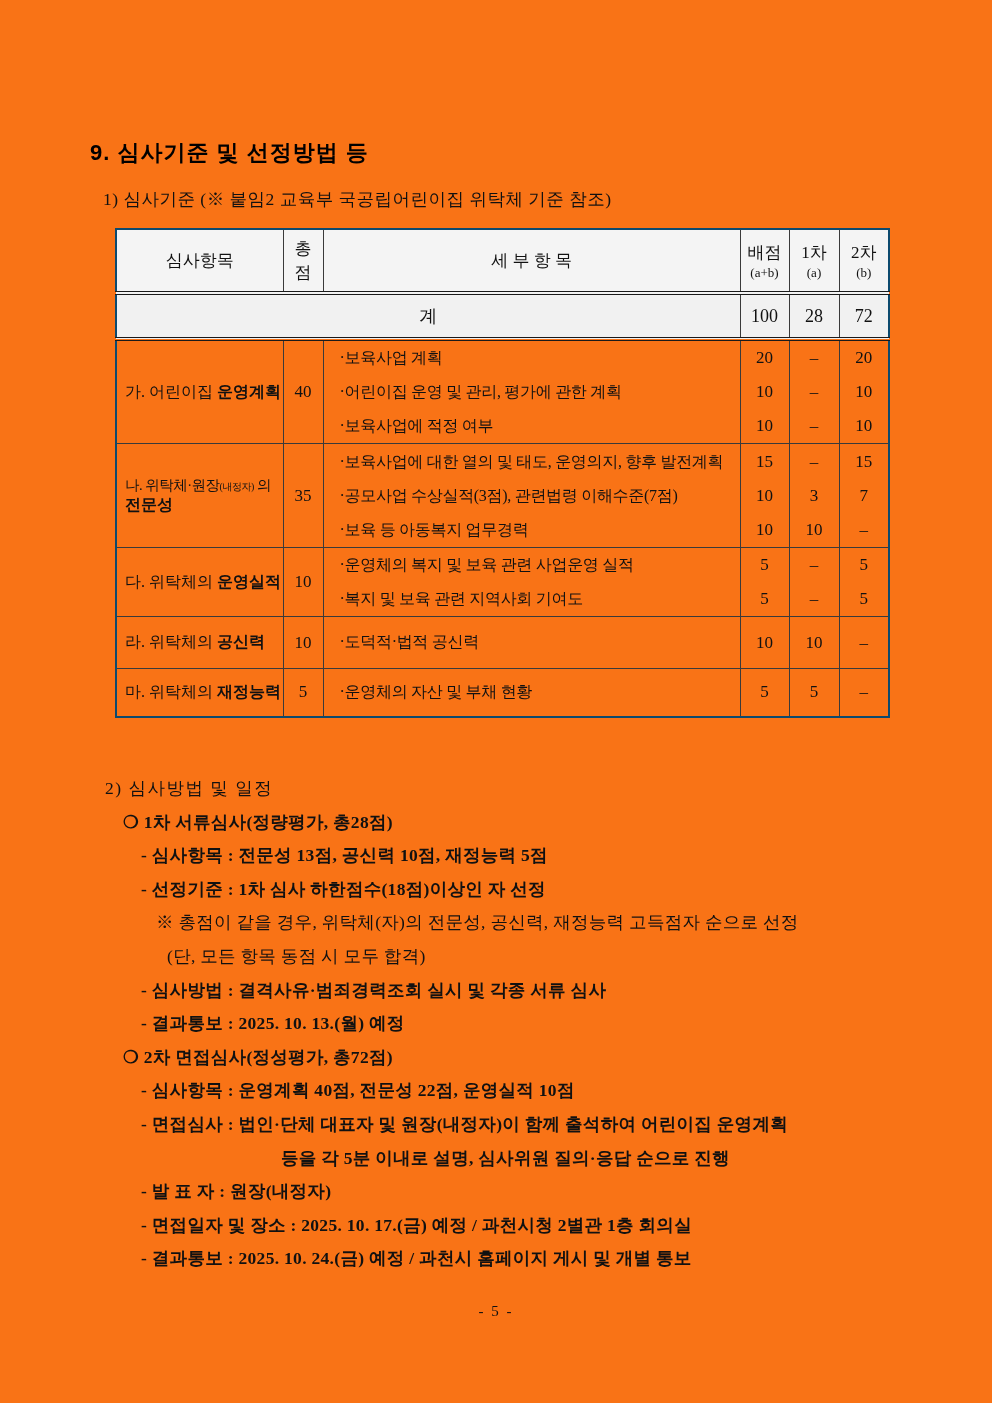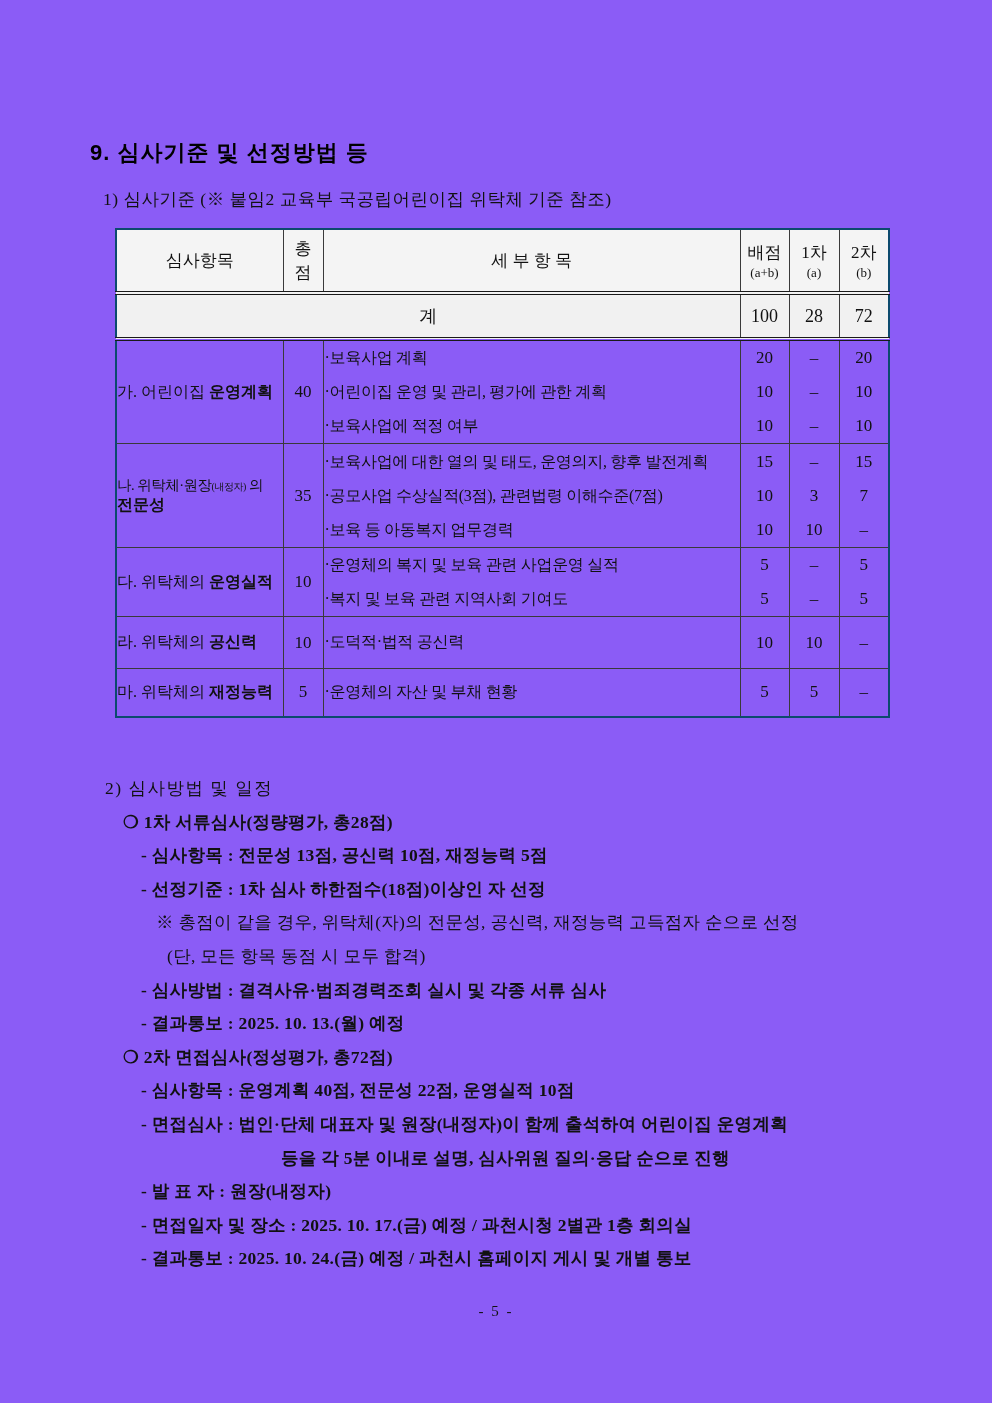--- a/index.html
+++ b/index.html
@@ -1,19 +1,19 @@
 <!DOCTYPE html>
 <html><head>
 <meta charset="utf-8">
 <style>
   * { margin:0; padding:0; box-sizing:border-box; }
   html,body { background:#e8e8e8; }
   .page {
     position:relative; width:992px; height:1403px; margin:0 auto;
-    background:#8b5cf6; color:#111;
+    background:#f97316; color:#111;
     font-family:"Liberation Serif", serif;
     overflow:hidden;
   }
   .title {
     position:absolute; left:90px; top:138px;
     font-family:"Liberation Sans", sans-serif;
     font-weight:700; font-size:22px; letter-spacing:1px; color:#000;
   }
   .subtitle {
     position:absolute; left:103px; top:187px;
@@ -30,26 +30,26 @@
   tr.hdr td {
     background:#f4f4f4; height:64px; text-align:center;
     border-bottom:4px double #1a1a1a; font-size:17px;
   }
   tr.sum td {
     background:#f1f1f1; height:46px; text-align:center;
     border-bottom:4px double #1a1a1a; font-size:18px;
   }
   .hdr-sub { display:block; font-size:13px; margin-top:1px; }
   .hdr-stack { line-height:24px; }
-  td.c-label { text-align:left; font-size:16px; }
+  td.c-label { text-align:left; padding-left:8px; font-size:16px; }
   td.c-label .lbl2 { text-align:left; }
   td.c-label .small { font-size:10px; }
   td.c-label b, .lbl2 b { font-weight:700; }
   td.c-total { text-align:center; font-size:17px; }
-  td.c-detail { text-align:left; padding-left:1px; white-space:nowrap; overflow:hidden; font-size:16px; letter-spacing:-0.3px; }
+  td.c-detail { text-align:left; padding-left:16px; white-space:nowrap; overflow:hidden; font-size:16px; letter-spacing:-0.3px; }
   td.c-num { text-align:center; font-size:17px; }
   .ln { height:34px; line-height:34px; }
   tr.r1 td { height:102px; }
   tr.r2 td { height:104px; }
   tr.r3 td { height:68px; }
   tr.r4 td { height:52px; }
   tr.r5 td { height:48px; }
   tr.r2 td.c-label .l1 { font-size:14.5px; letter-spacing:-0.5px; }
   
   .section2 { position:absolute; left:0; top:772px; width:832px; }

